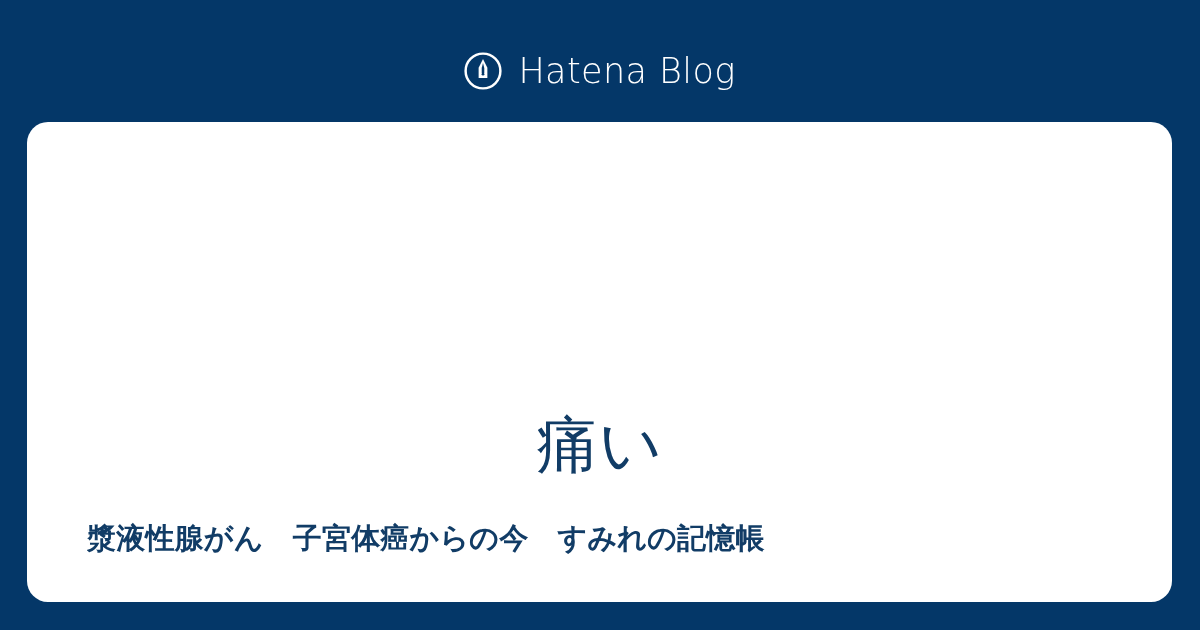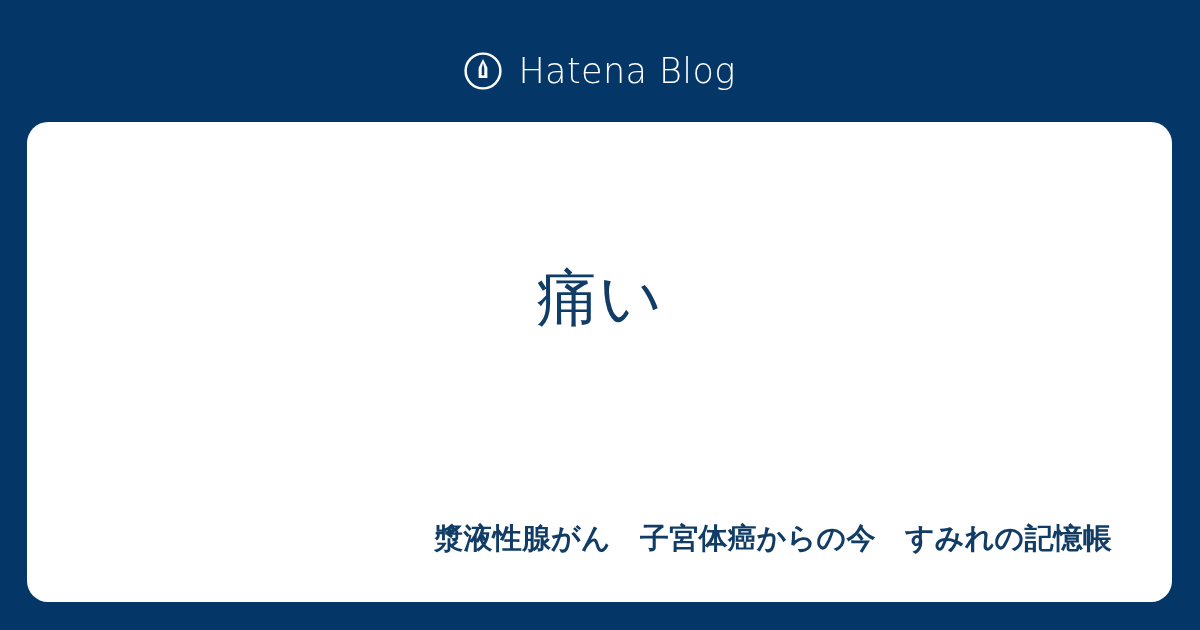--- a/index.html
+++ b/index.html
@@ -56,27 +56,27 @@
     background: #ffffff;
     border-radius: 21px;
     display: flex;
     flex-direction: column;
     align-items: center;
   }
 
   #entry-title-area {
     position: absolute;
     left: 0;
-    top: 0;
+    top: 12px;
     width: 100%;
     height: 352px;
     display: flex;
-    align-items: center;
+    align-items: flex-end;
     justify-content: center;
-    padding: 12px 60px;
+    padding: 0 60px;
   }
 
   #entry-title {
     color: #113c66;
     font-size: 62px;
     line-height: 1.3;
     font-weight: 400;
     text-align: center;
     letter-spacing: 0.5px;
     max-height: 260px;
@@ -85,21 +85,21 @@
   }
 
   #blog-name-area {
     position: absolute;
     left: 0;
     top: 352px;
     width: 100%;
     height: 128px;
     display: flex;
     align-items: flex-start;
-    justify-content: flex-end;
+    justify-content: flex-start;
     padding: 44px 60px 0 60px;
   }
 
   #blog-name {
     color: #113c66;
     font-size: 29px;
     line-height: 1.4;
     font-weight: 700;
     text-align: center;
     letter-spacing: 0.2px;

